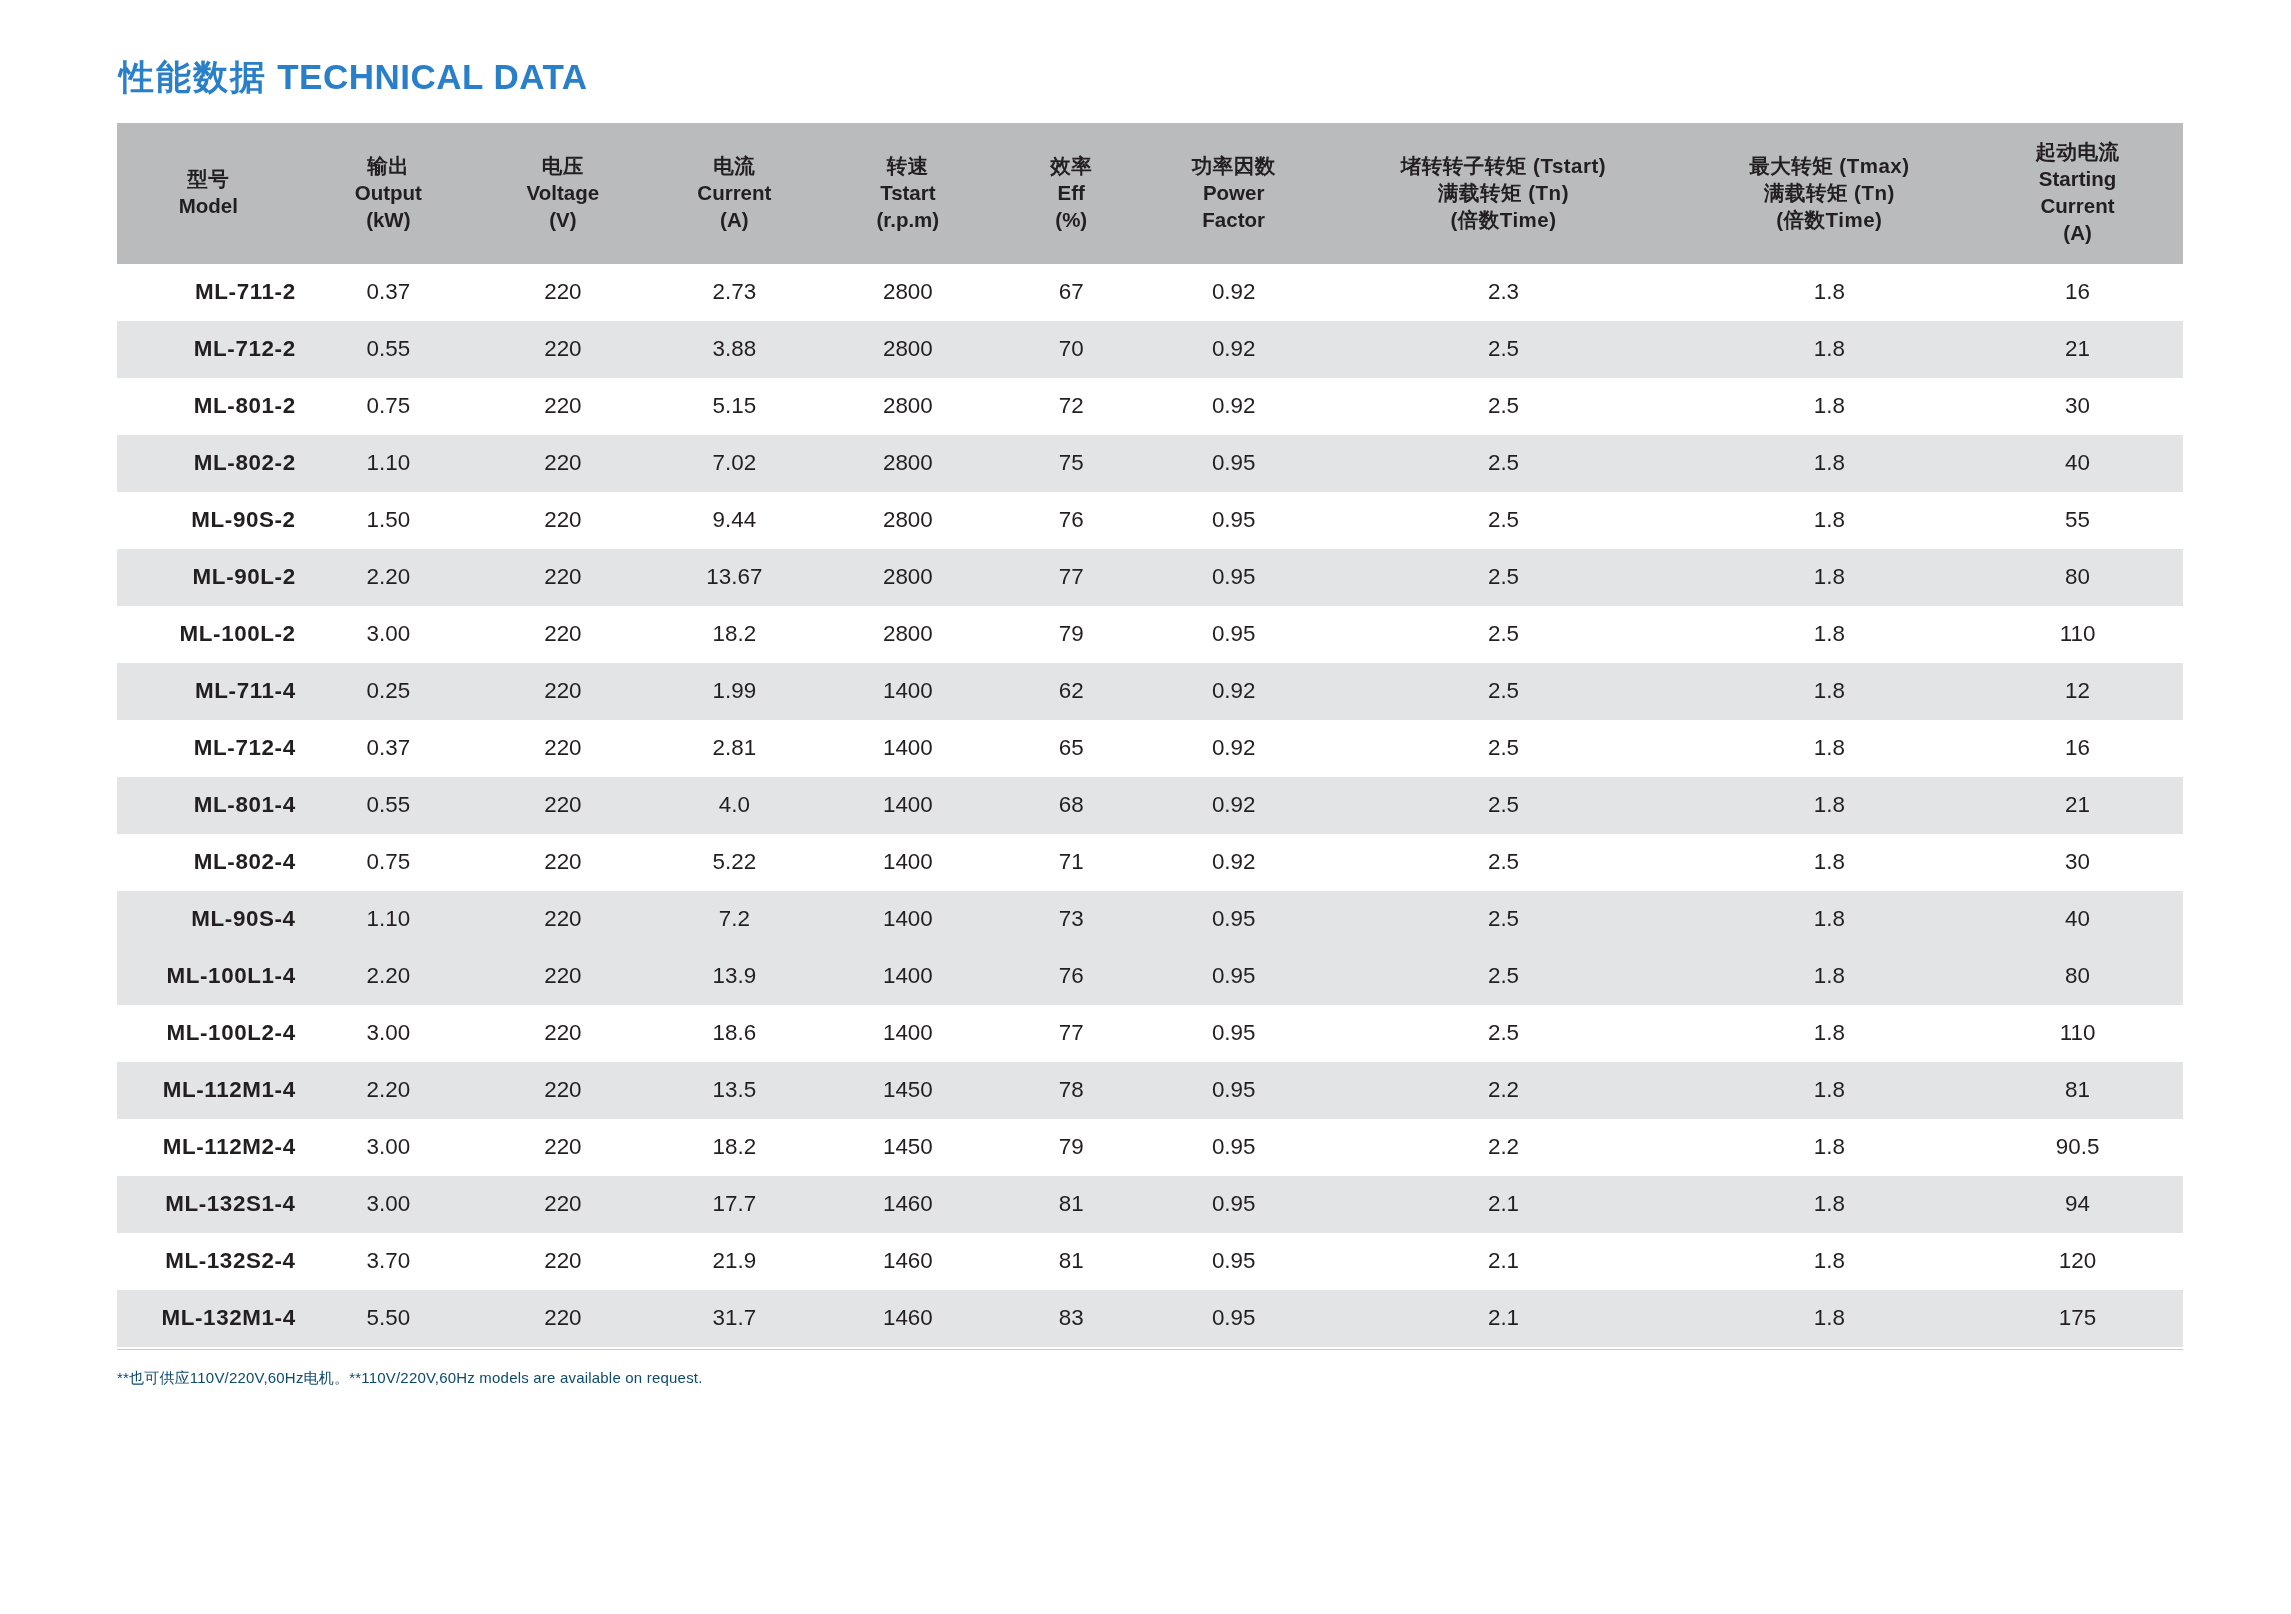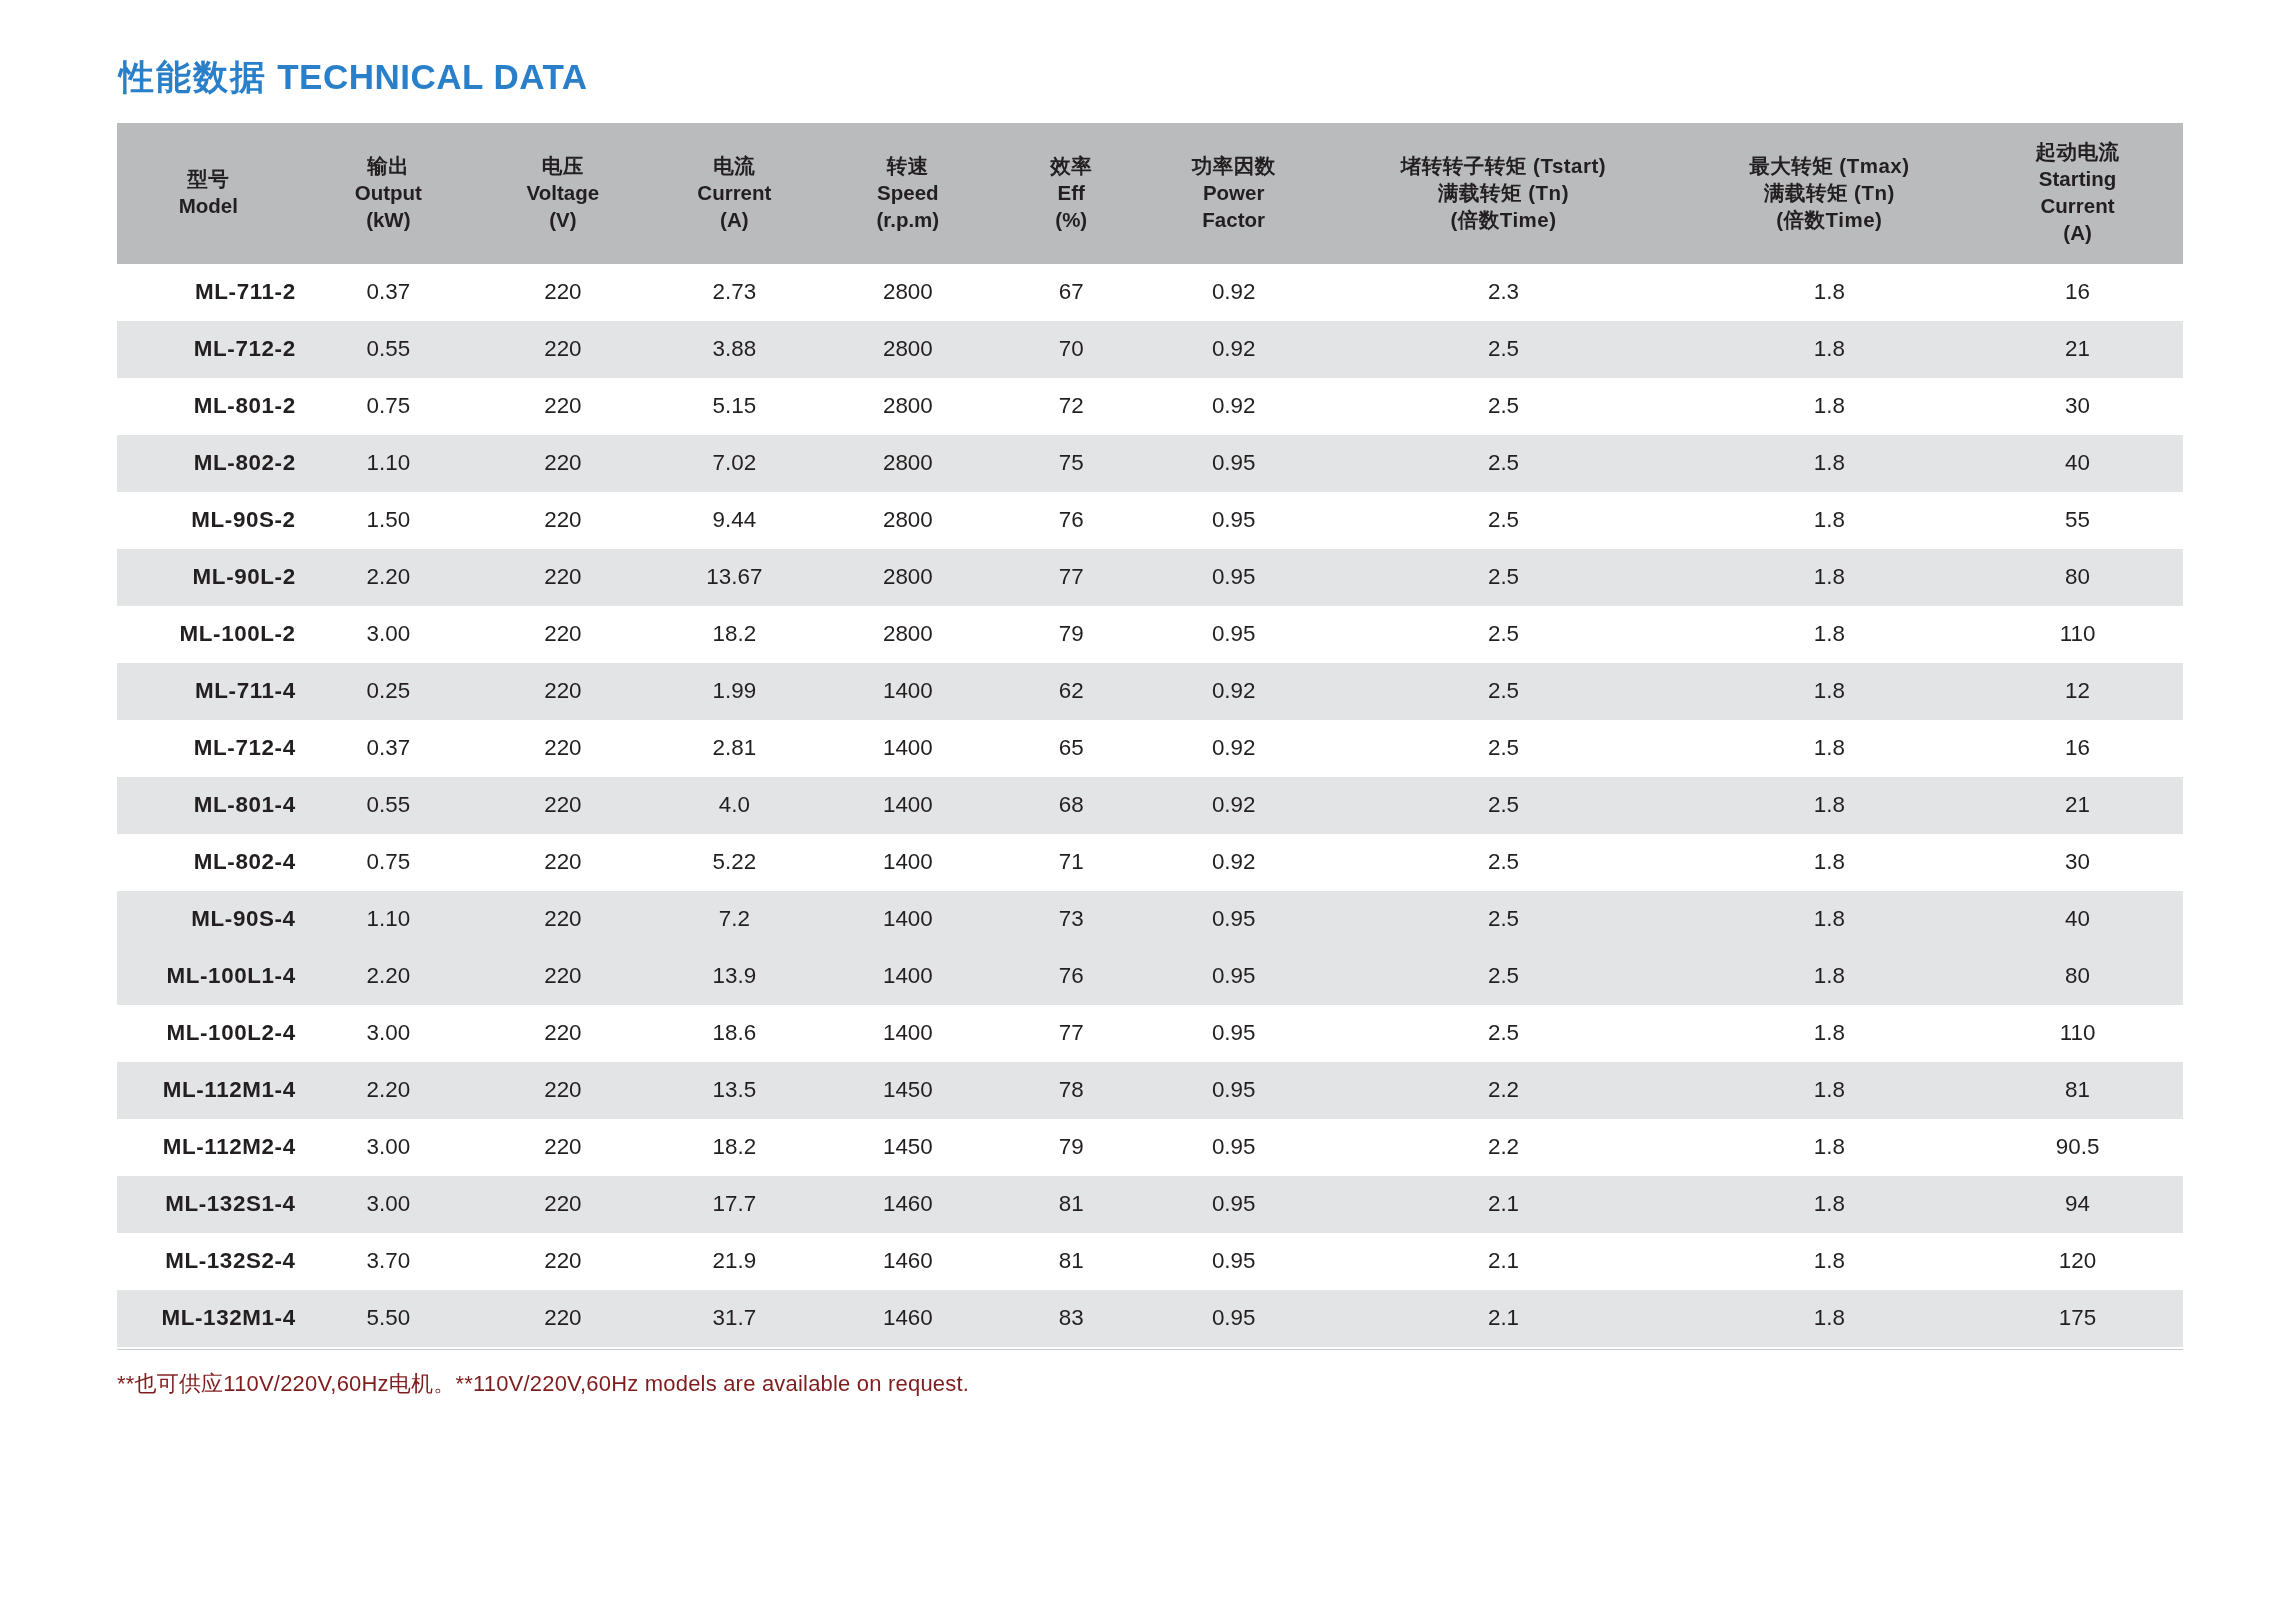--- a/index.html
+++ b/index.html
@@ -70,22 +70,22 @@
   table.data tbody tr.odd td { background: #ffffff; }
   table.data tbody tr.even td { background: #e3e4e5; }
 
   .footnote-rule {
     width: 2066px;
     height: 1px;
     background: #c9cacb;
     margin-top: 2px;
   }
   .footnote {
-    font-size: 22px;
-    color: #7f1d1d;
+    font-size: 15px;
+    color: #0c4a6e;
     padding-top: 19.5px;
     letter-spacing: 0.2px;
   }
 </style>
 </head>
 <body>
 
 <div class="page">
 
   <h1 class="title">
@@ -122,21 +122,21 @@
             <span class="hdr-line">Voltage</span>
             <span class="hdr-line">(V)</span>
           </th>
           <th>
             <span class="hdr-line cn">电流</span>
             <span class="hdr-line">Current</span>
             <span class="hdr-line">(A)</span>
           </th>
           <th>
             <span class="hdr-line cn">转速</span>
-            <span class="hdr-line">Speed</span>
+            <span class="hdr-line">Tstart</span>
             <span class="hdr-line">(r.p.m)</span>
           </th>
           <th>
             <span class="hdr-line cn">效率</span>
             <span class="hdr-line">Eff</span>
             <span class="hdr-line">(%)</span>
           </th>
           <th>
             <span class="hdr-line cn">功率因数</span>
             <span class="hdr-line">Power</span>

